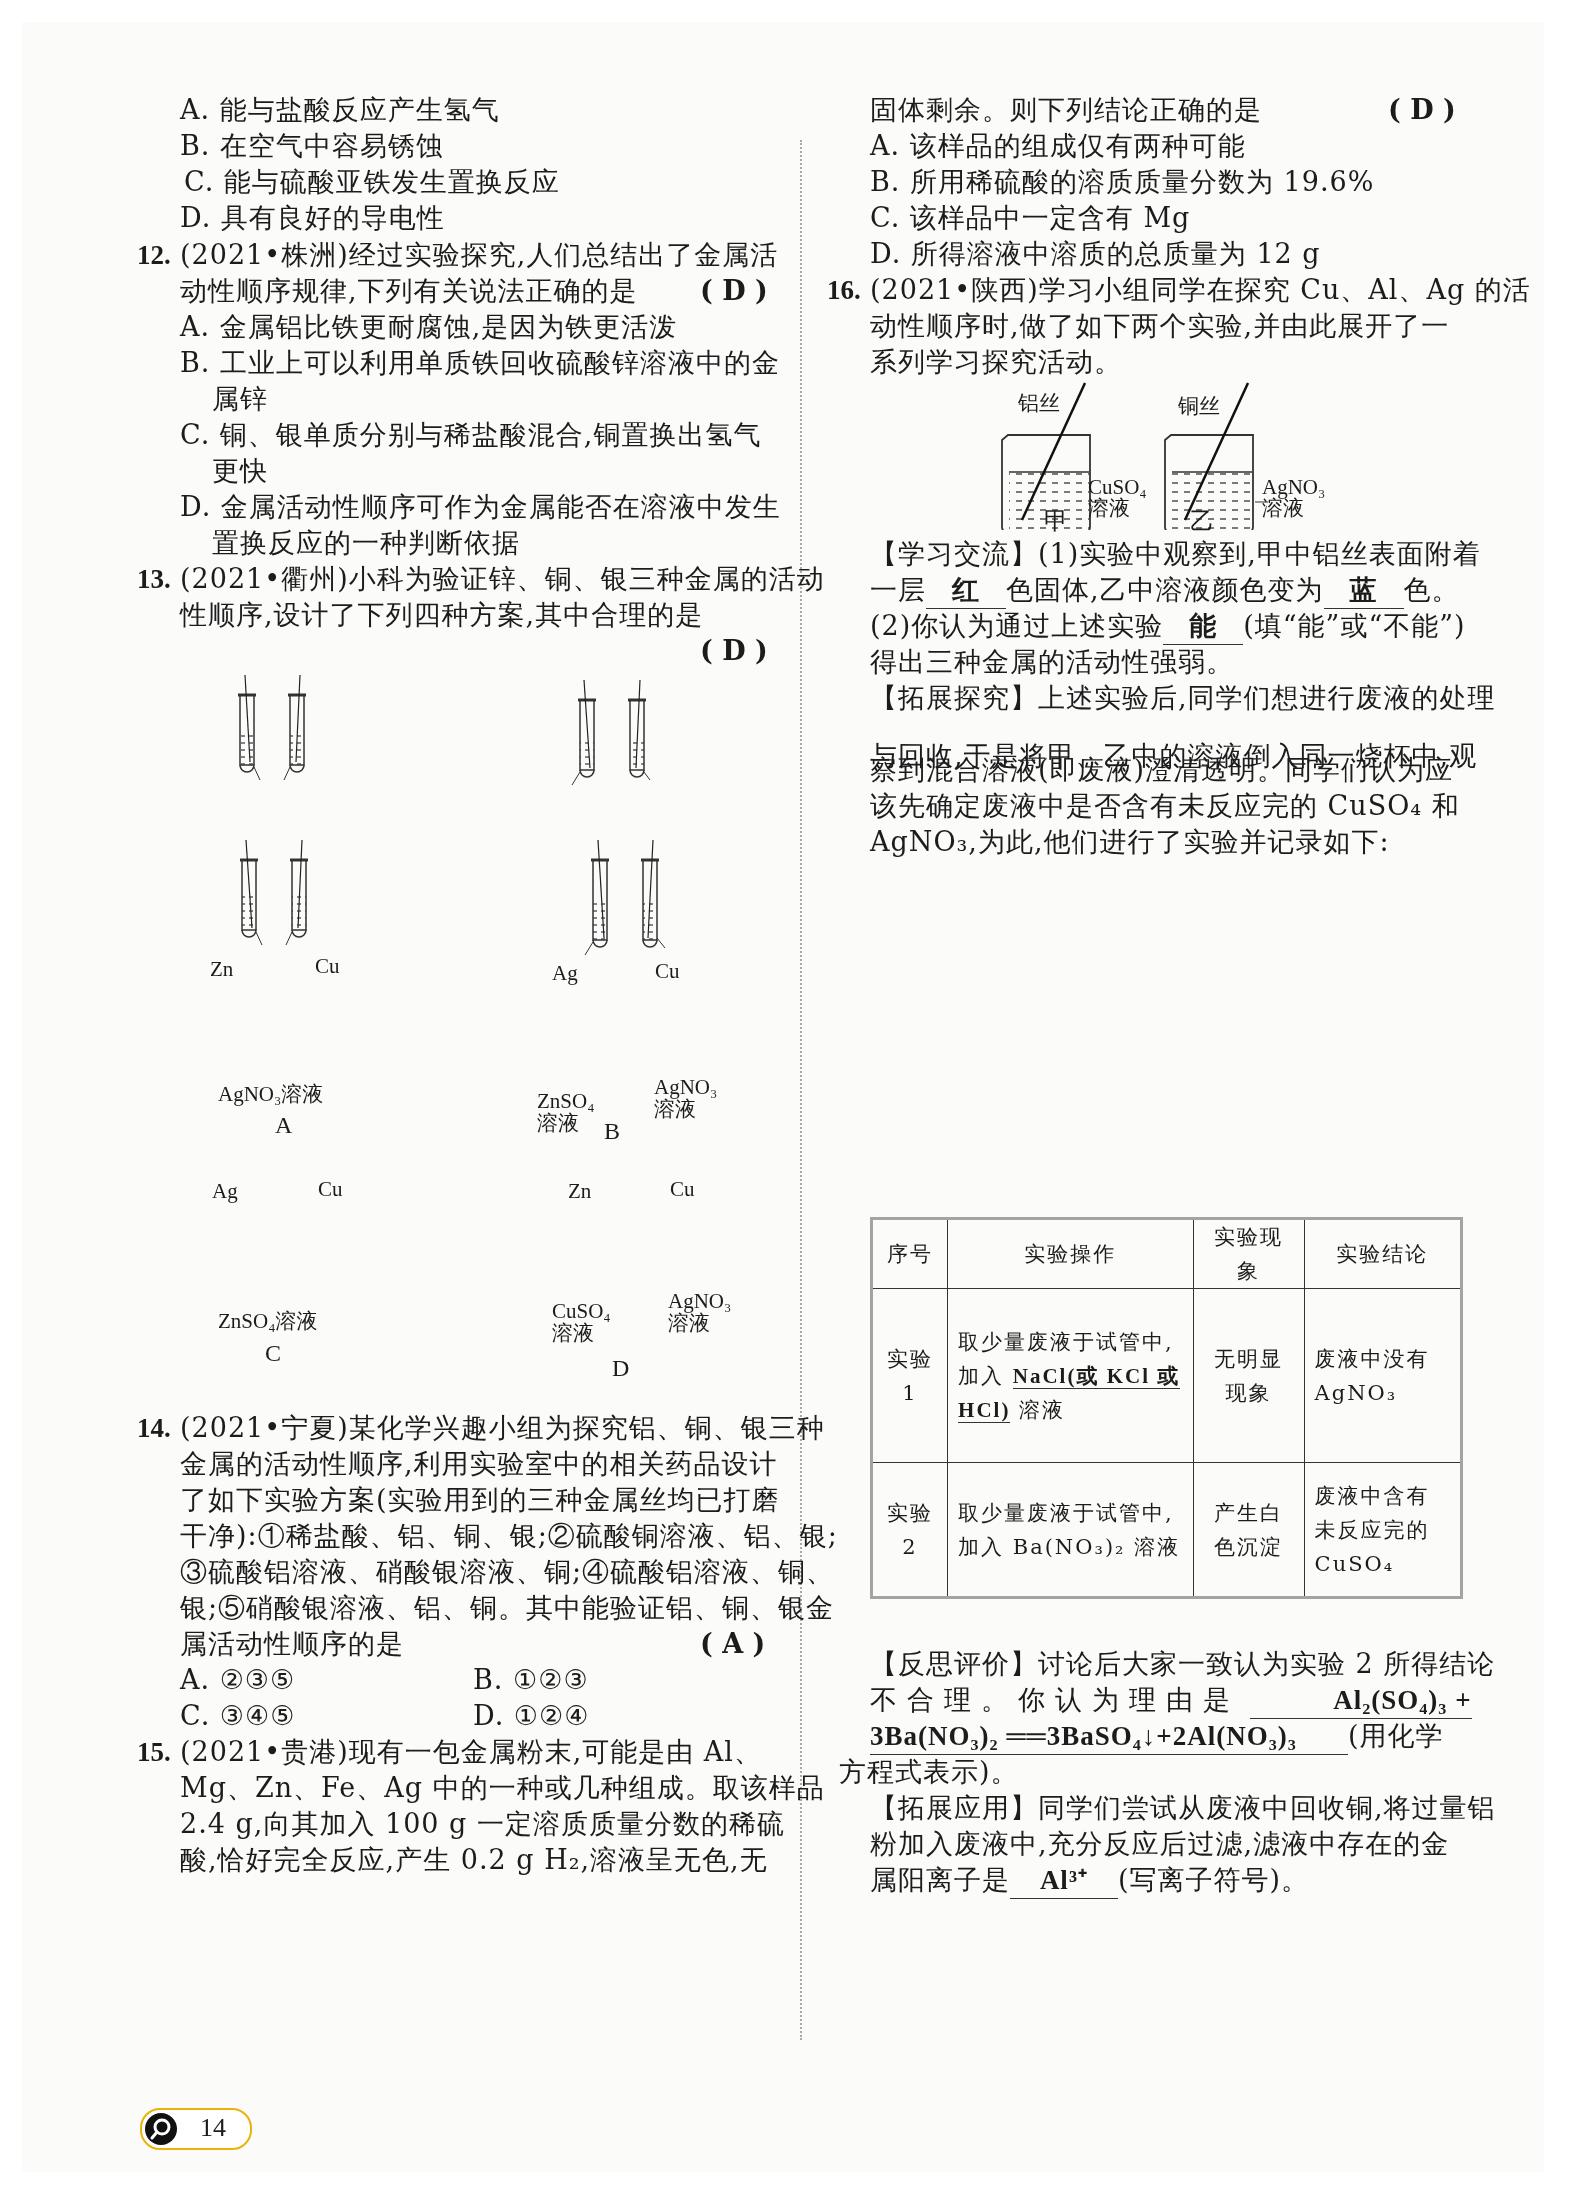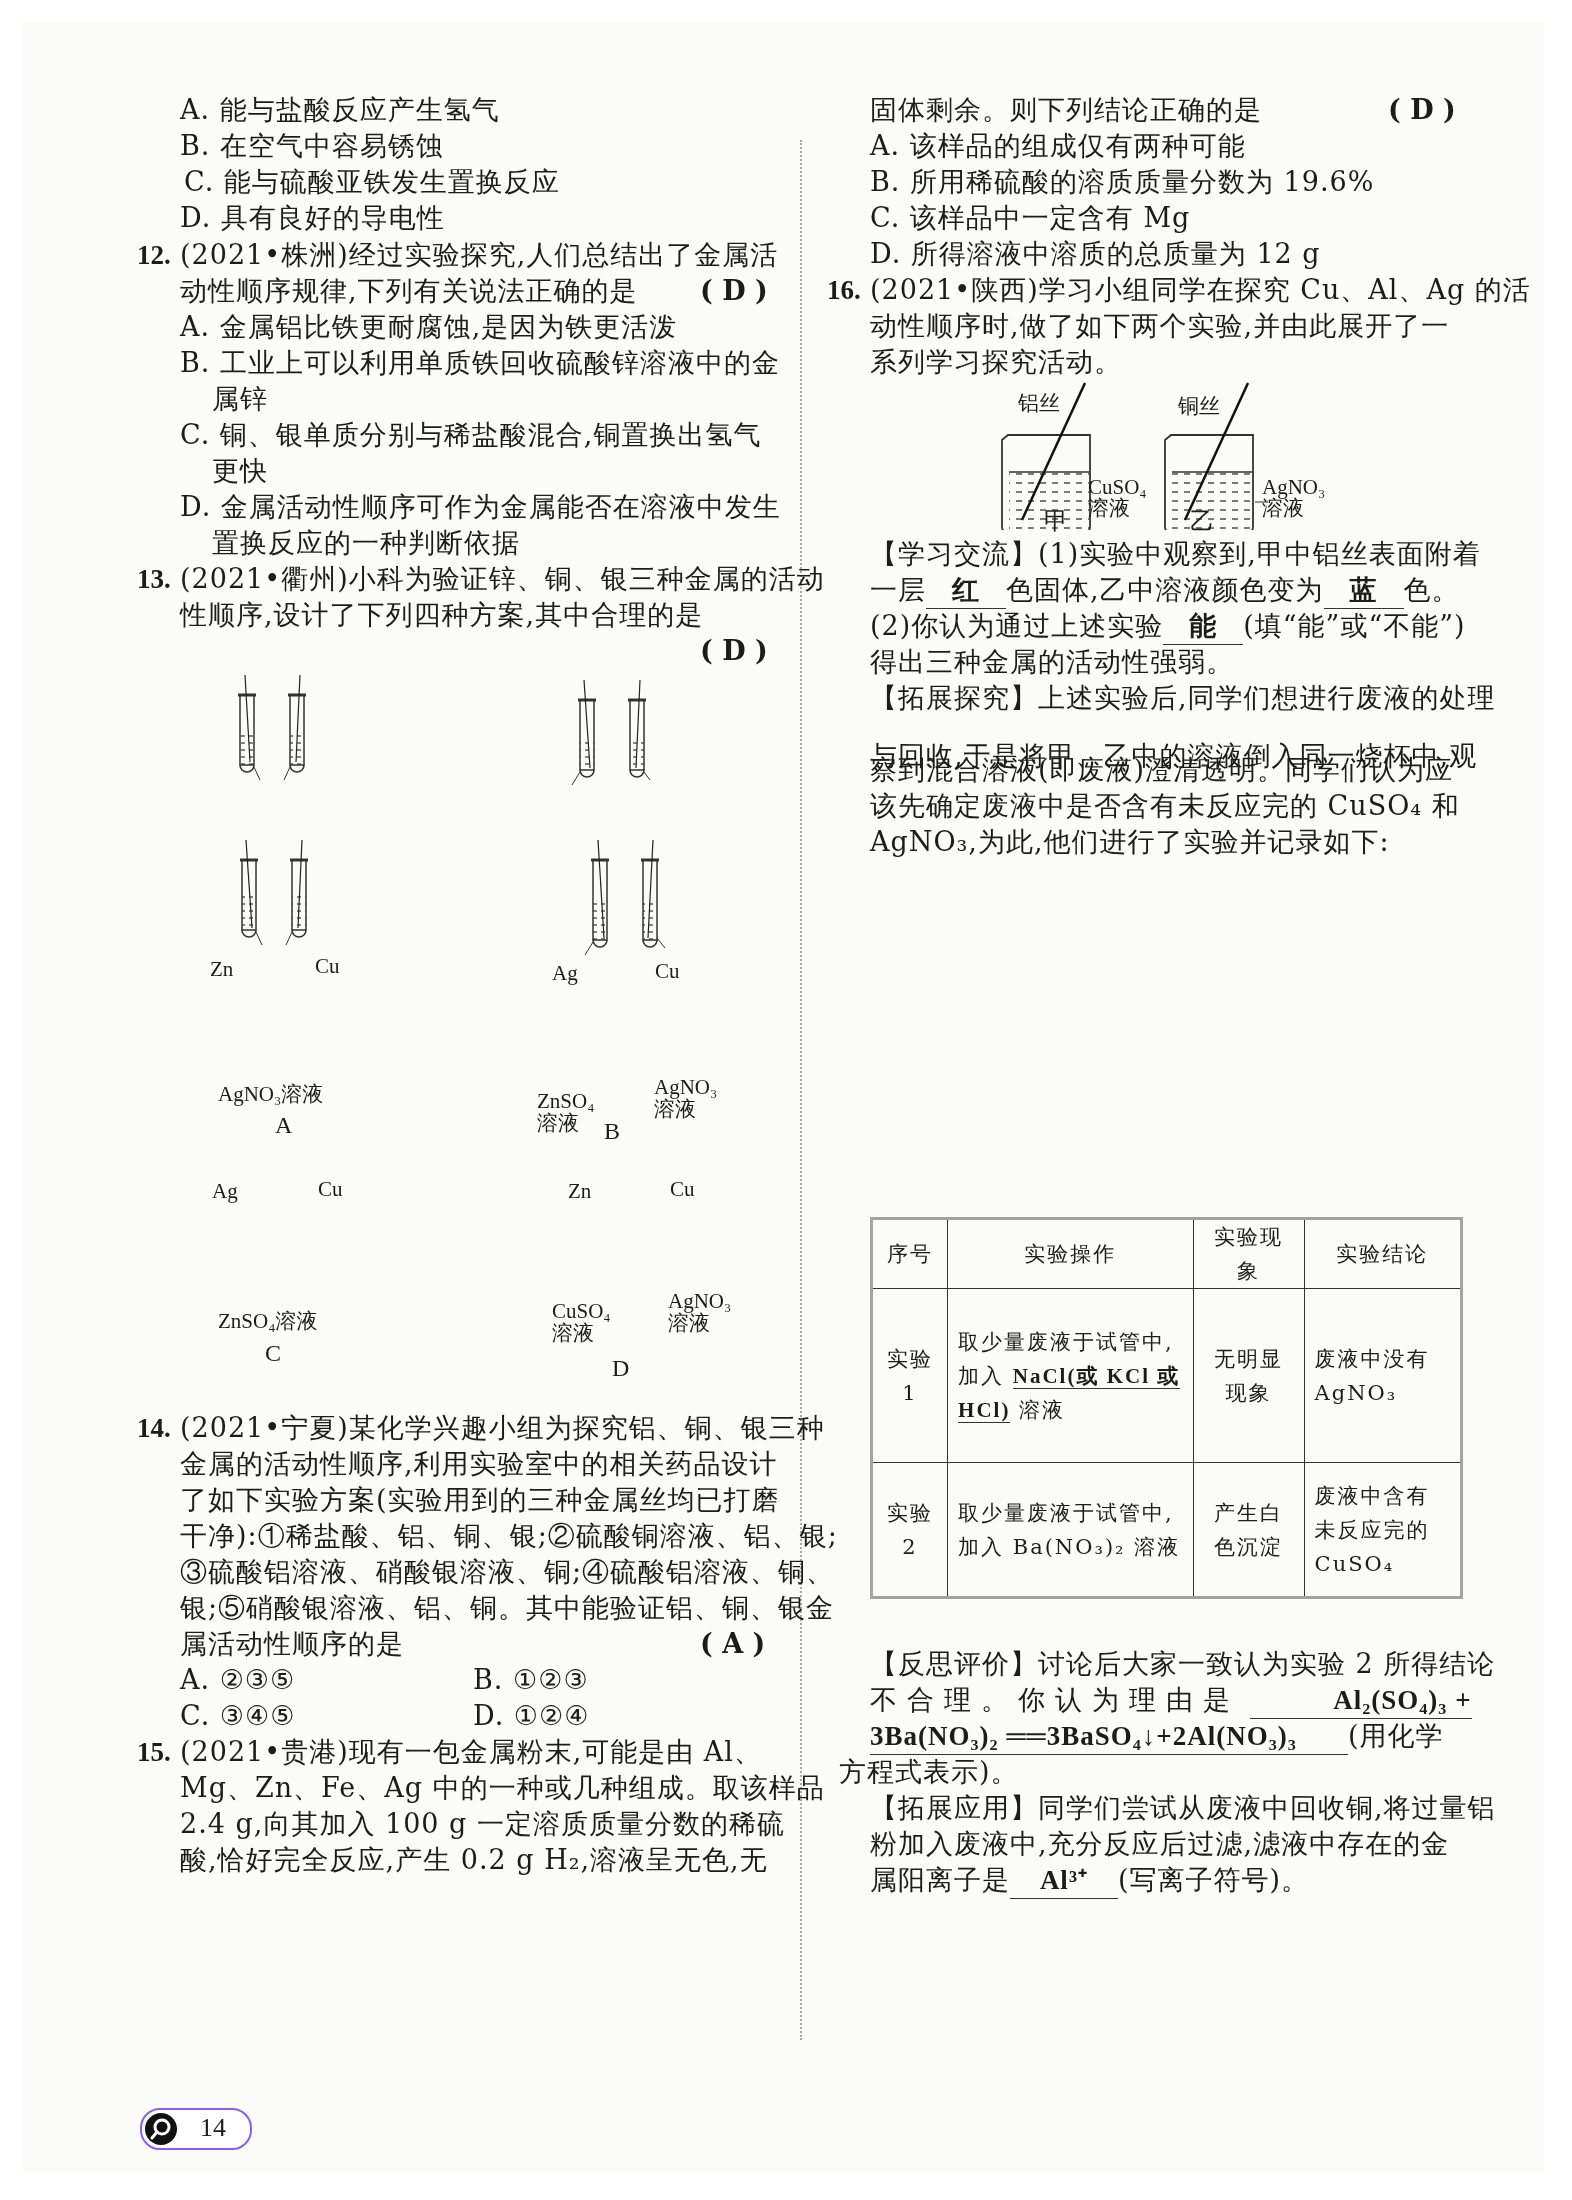--- a/index.html
+++ b/index.html
@@ -43,21 +43,21 @@
     padding: 0 10px; line-height: 34px; letter-spacing: 2px;
   }
   table.exp th { height: 42px; text-align: center; }
   .c1 { width: 55px; text-align: center; }
   .c2 { width: 228px; }
   .c3 { width: 92px; text-align: center; }
   .c4 { width: 137px; }
 
   .badge {
     position: absolute; left: 140px; top: 2108px; width: 108px; height: 38px;
-    border: 2px solid #8b5cf6; border-radius: 20px; background: #fff;
+    border: 2px solid #eab308; border-radius: 20px; background: #fff;
   }
   .badge .circ {
     position: absolute; left: 3px; top: 3px; width: 32px; height: 32px; border-radius: 50%;
     background: #111;
   }
   .badge .num { position: absolute; left: 58px; top: 2px; font-size: 26px; line-height: 32px;
                 font-family: "Liberation Serif", serif; }
 </style>
 </head>
 <body>

